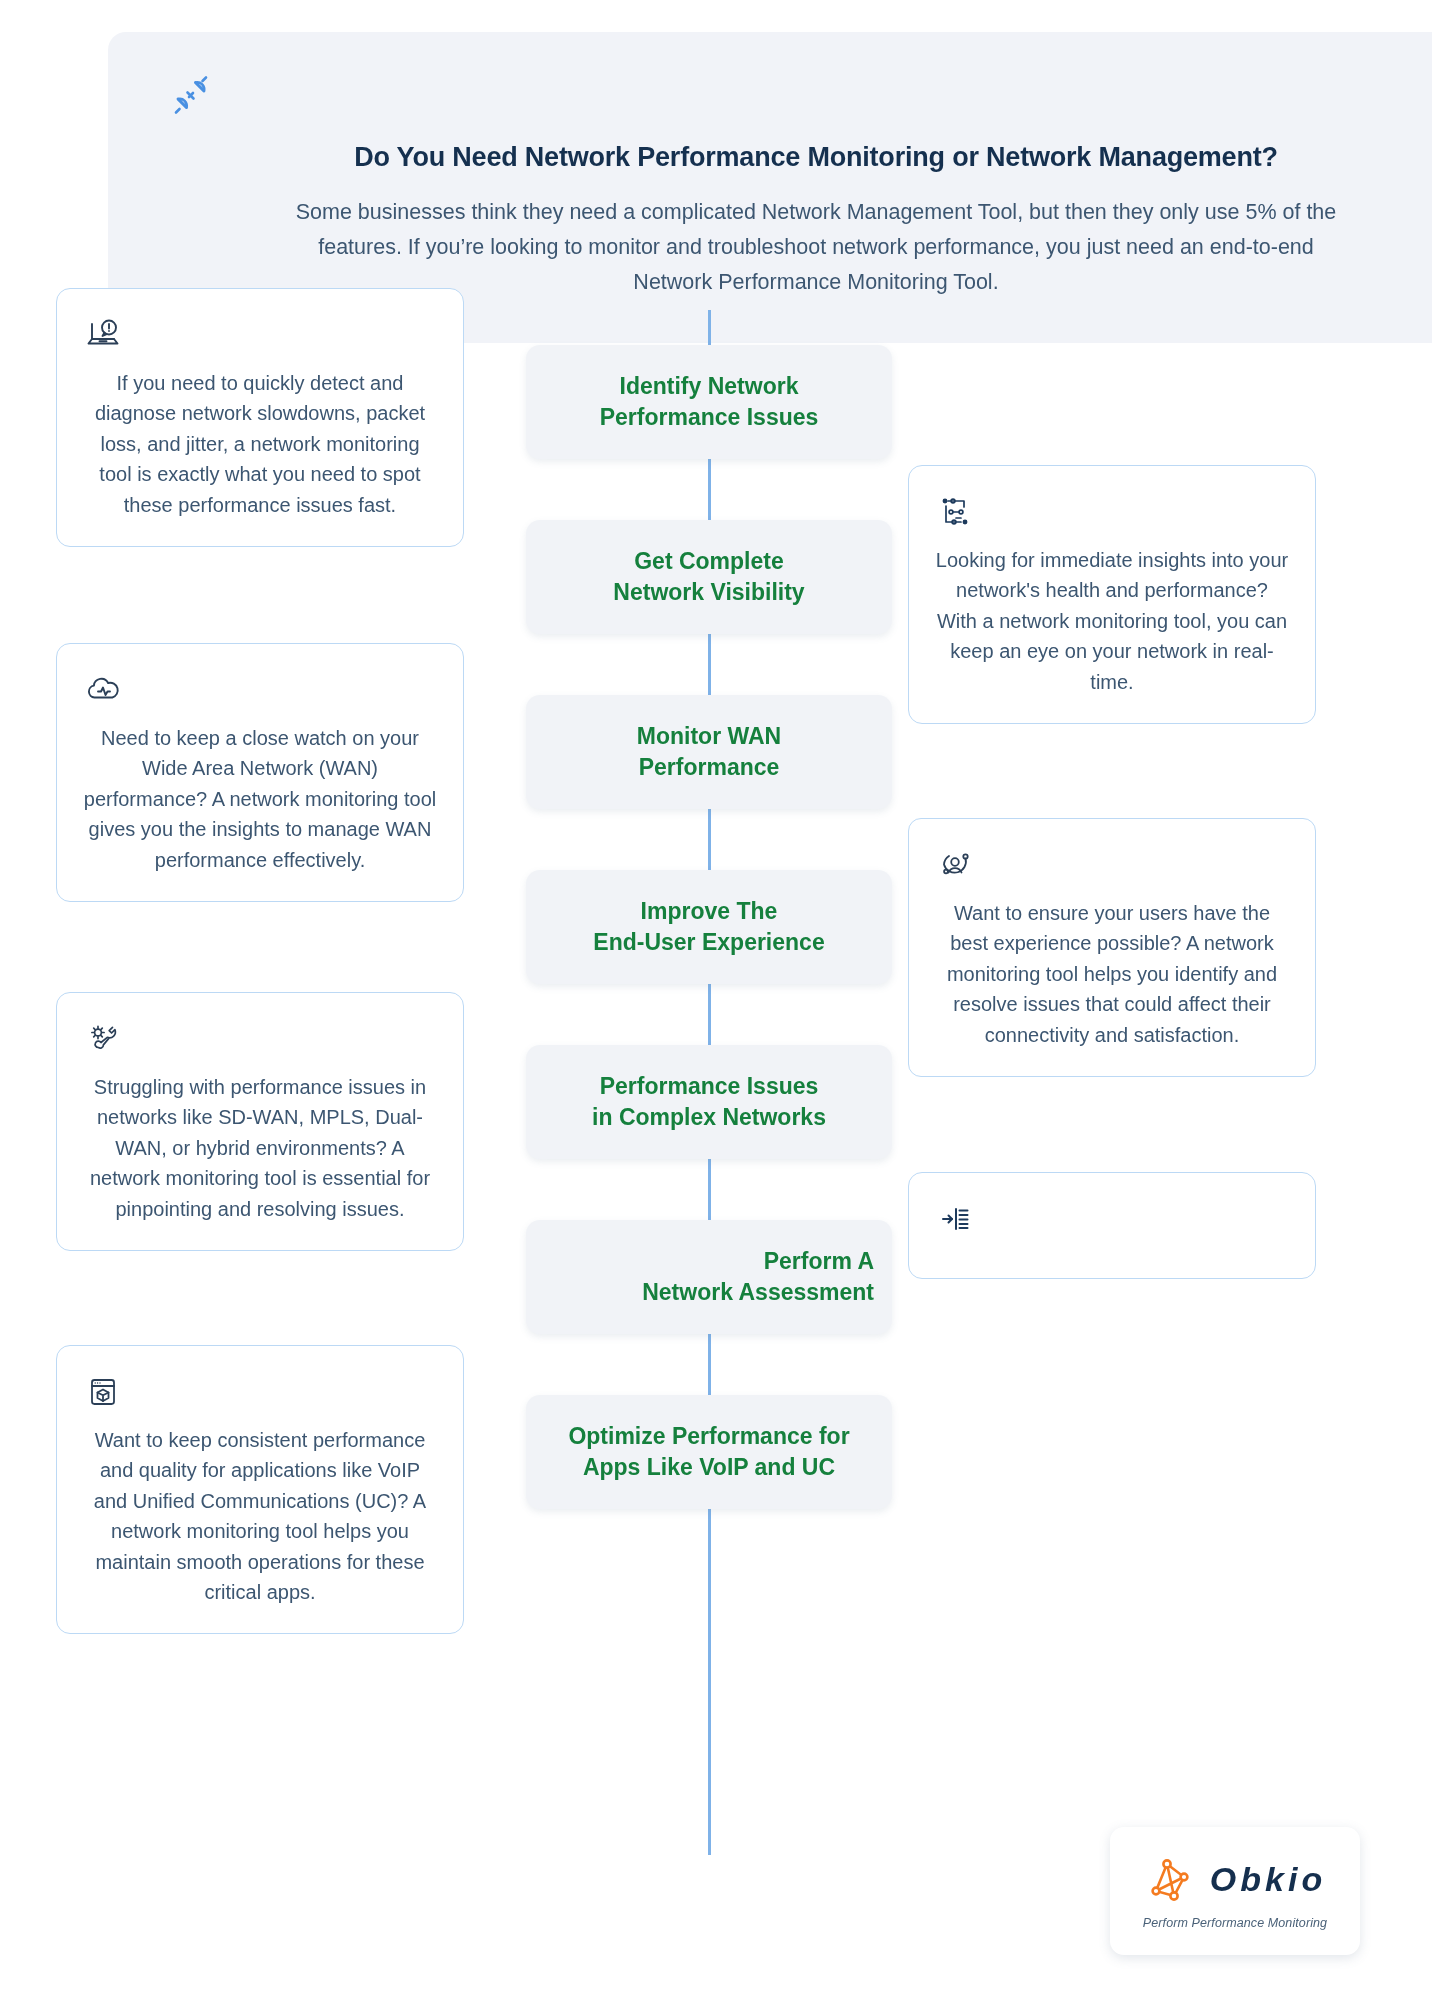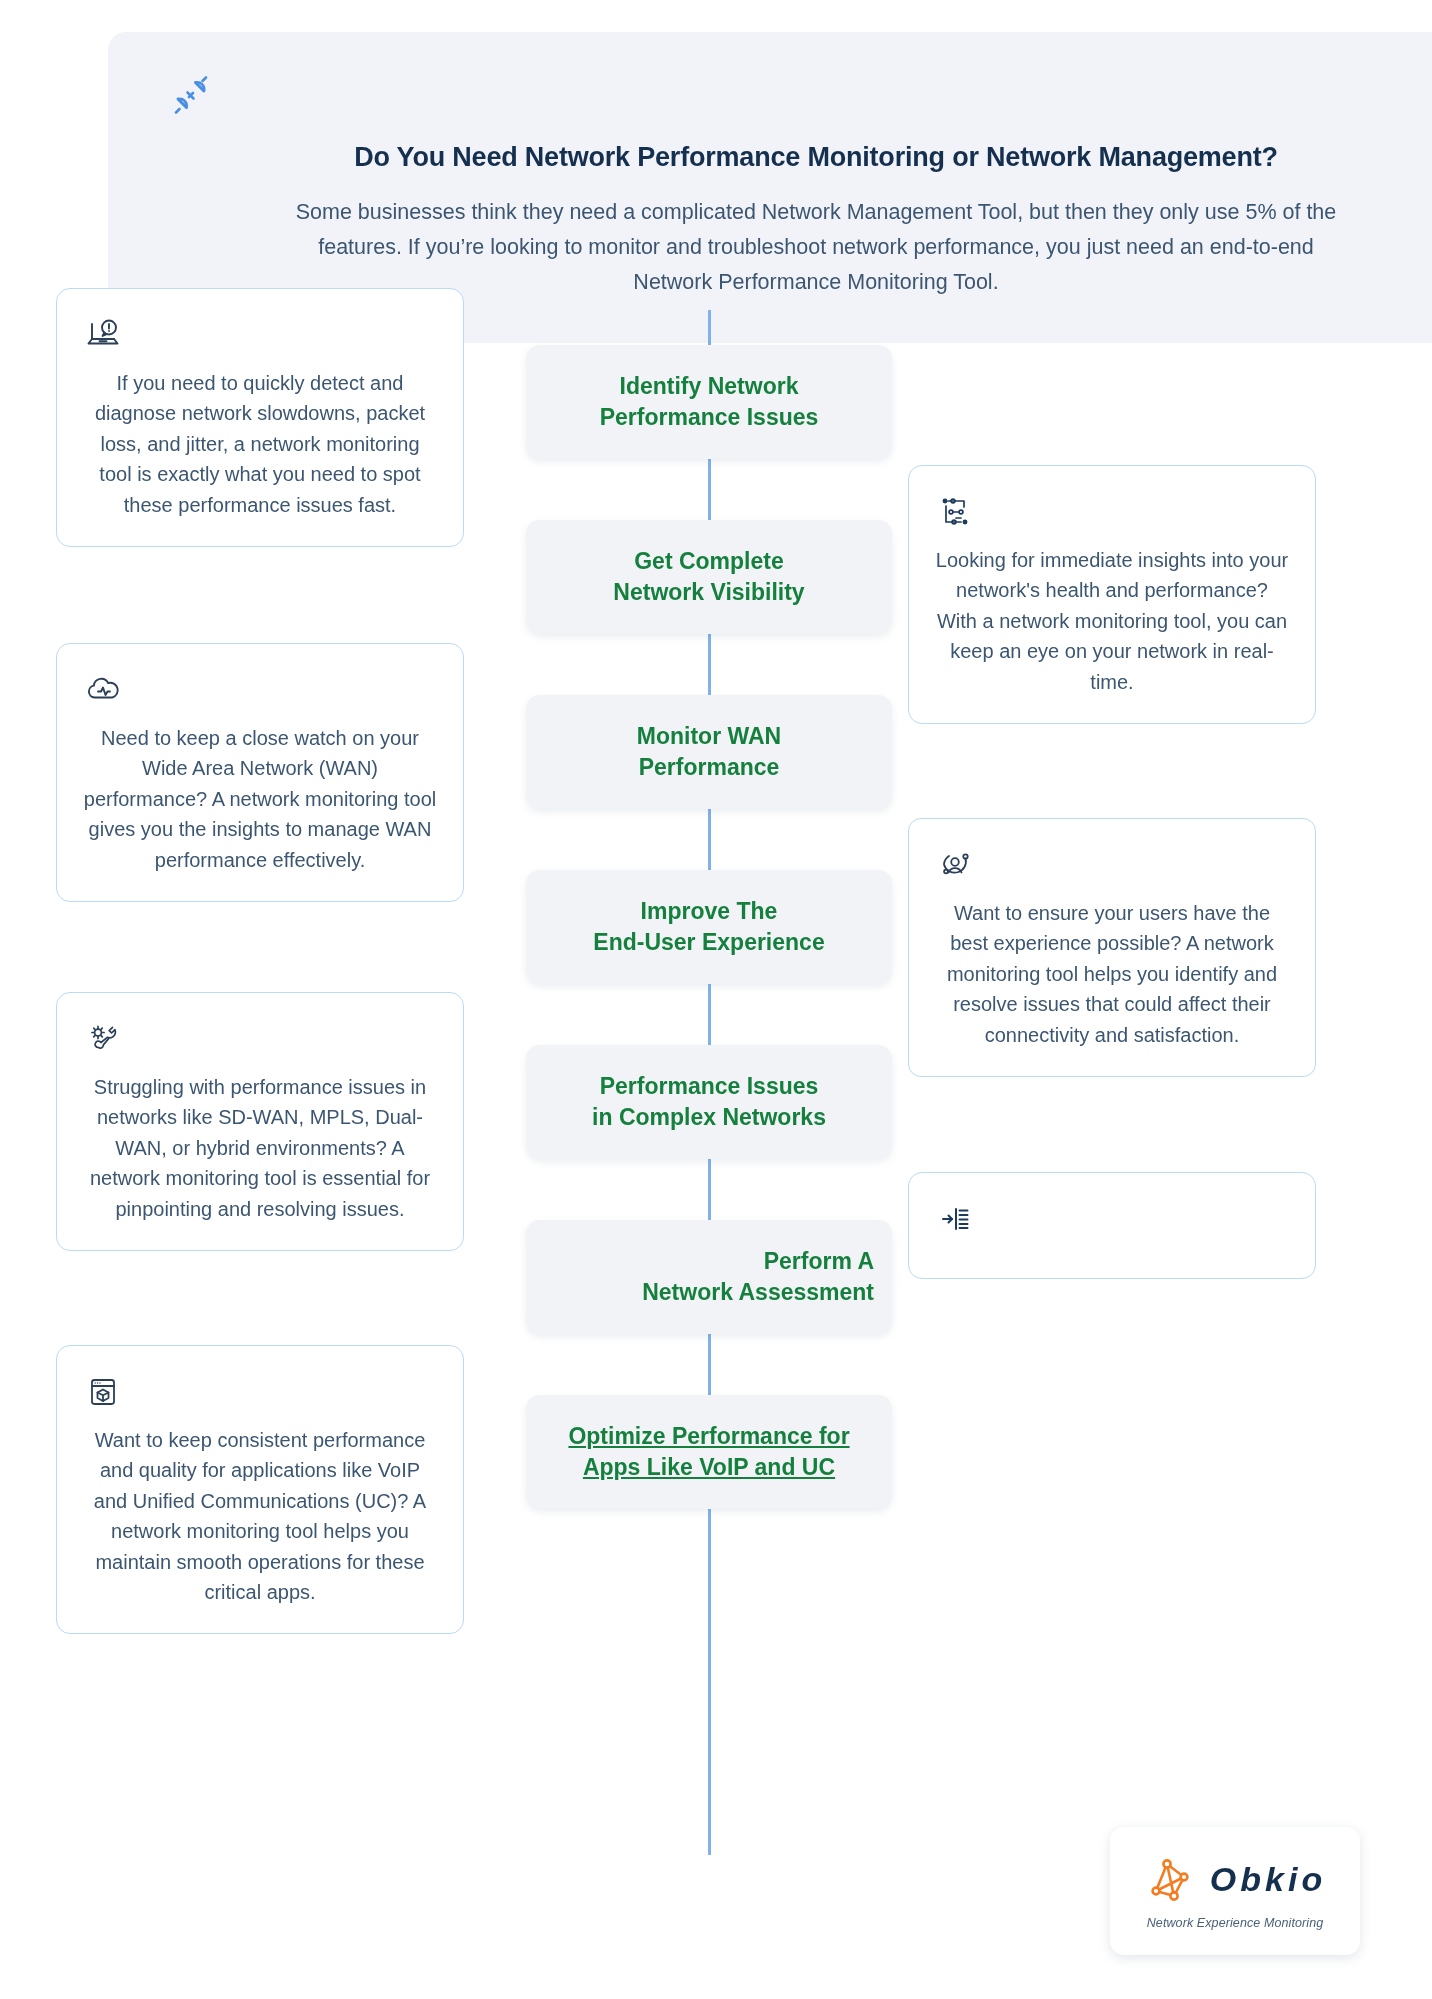--- a/index.html
+++ b/index.html
@@ -162,21 +162,21 @@
 End-User Experience</span>
 </div>
 <div class="step" style="top:1045px;">
   <span style="white-space:pre-line">Performance Issues
 in Complex Networks</span>
 </div>
 <div class="step" style="top:1220px;text-align:right;">
   <span style="white-space:pre-line">Perform A
 Network Assessment</span>
 </div>
-<div class="step" style="top:1395px;text-decoration:underline;">
+<div class="step" style="top:1395px;">
   <span style="white-space:pre-line">Optimize Performance for
 Apps Like VoIP and UC</span>
 </div>
 
 <div class="note left" style="top:288px;">
   <div class="note-icon">
     <svg width="40" height="40" viewBox="0 0 40 40">
       <g stroke="#2b3f57" stroke-width="1.9" fill="none" stroke-linecap="round" stroke-linejoin="round">
         <path d="M9 9 L9 24 L31 24"></path>
         <path d="M5.5 28.5 L34.5 28.5 L31 24 L9 24 Z"></path>
@@ -292,14 +292,14 @@
         <g fill="#ffffff" stroke="#f47b20" stroke-width="2.6">
           <circle cx="23" cy="11" r="3.6"></circle>
           <circle cx="40" cy="24" r="3.4"></circle>
           <circle cx="30" cy="43" r="3.6"></circle>
           <circle cx="12" cy="38" r="3.4"></circle>
         </g>
       </svg>
     </span>
     <span class="logo-word">Obkio</span>
   </div>
-  <div class="logo-tag">Network Experience Monitoring</div>
+  <div class="logo-tag">Perform Performance Monitoring</div>
 </div>
 
 </body></html>

